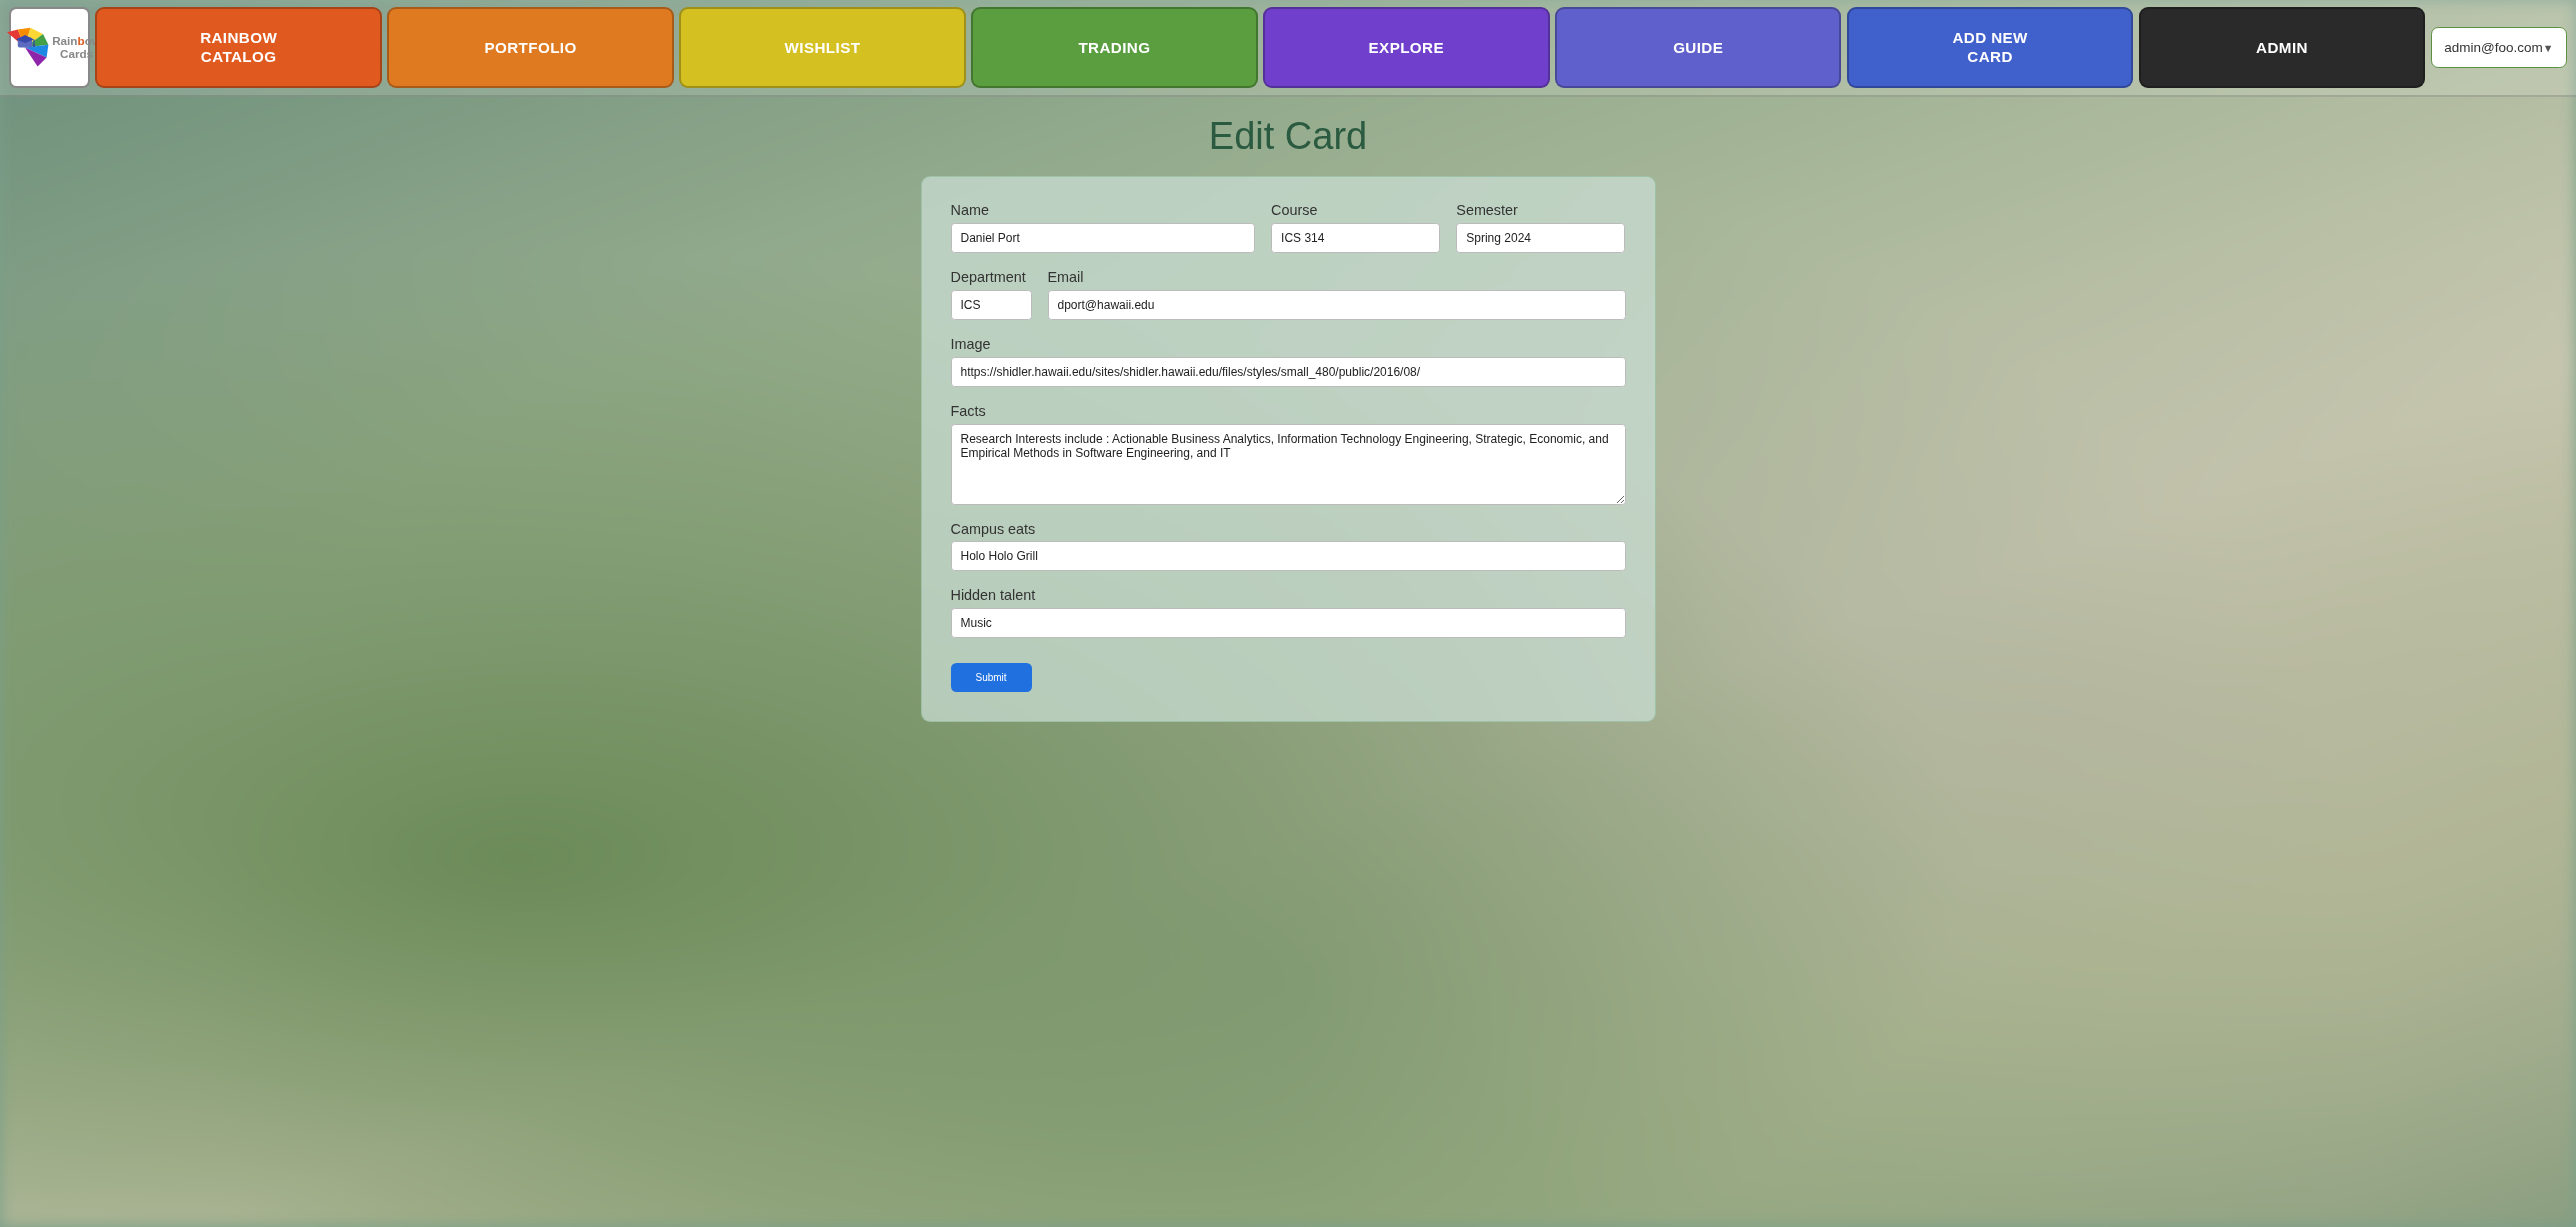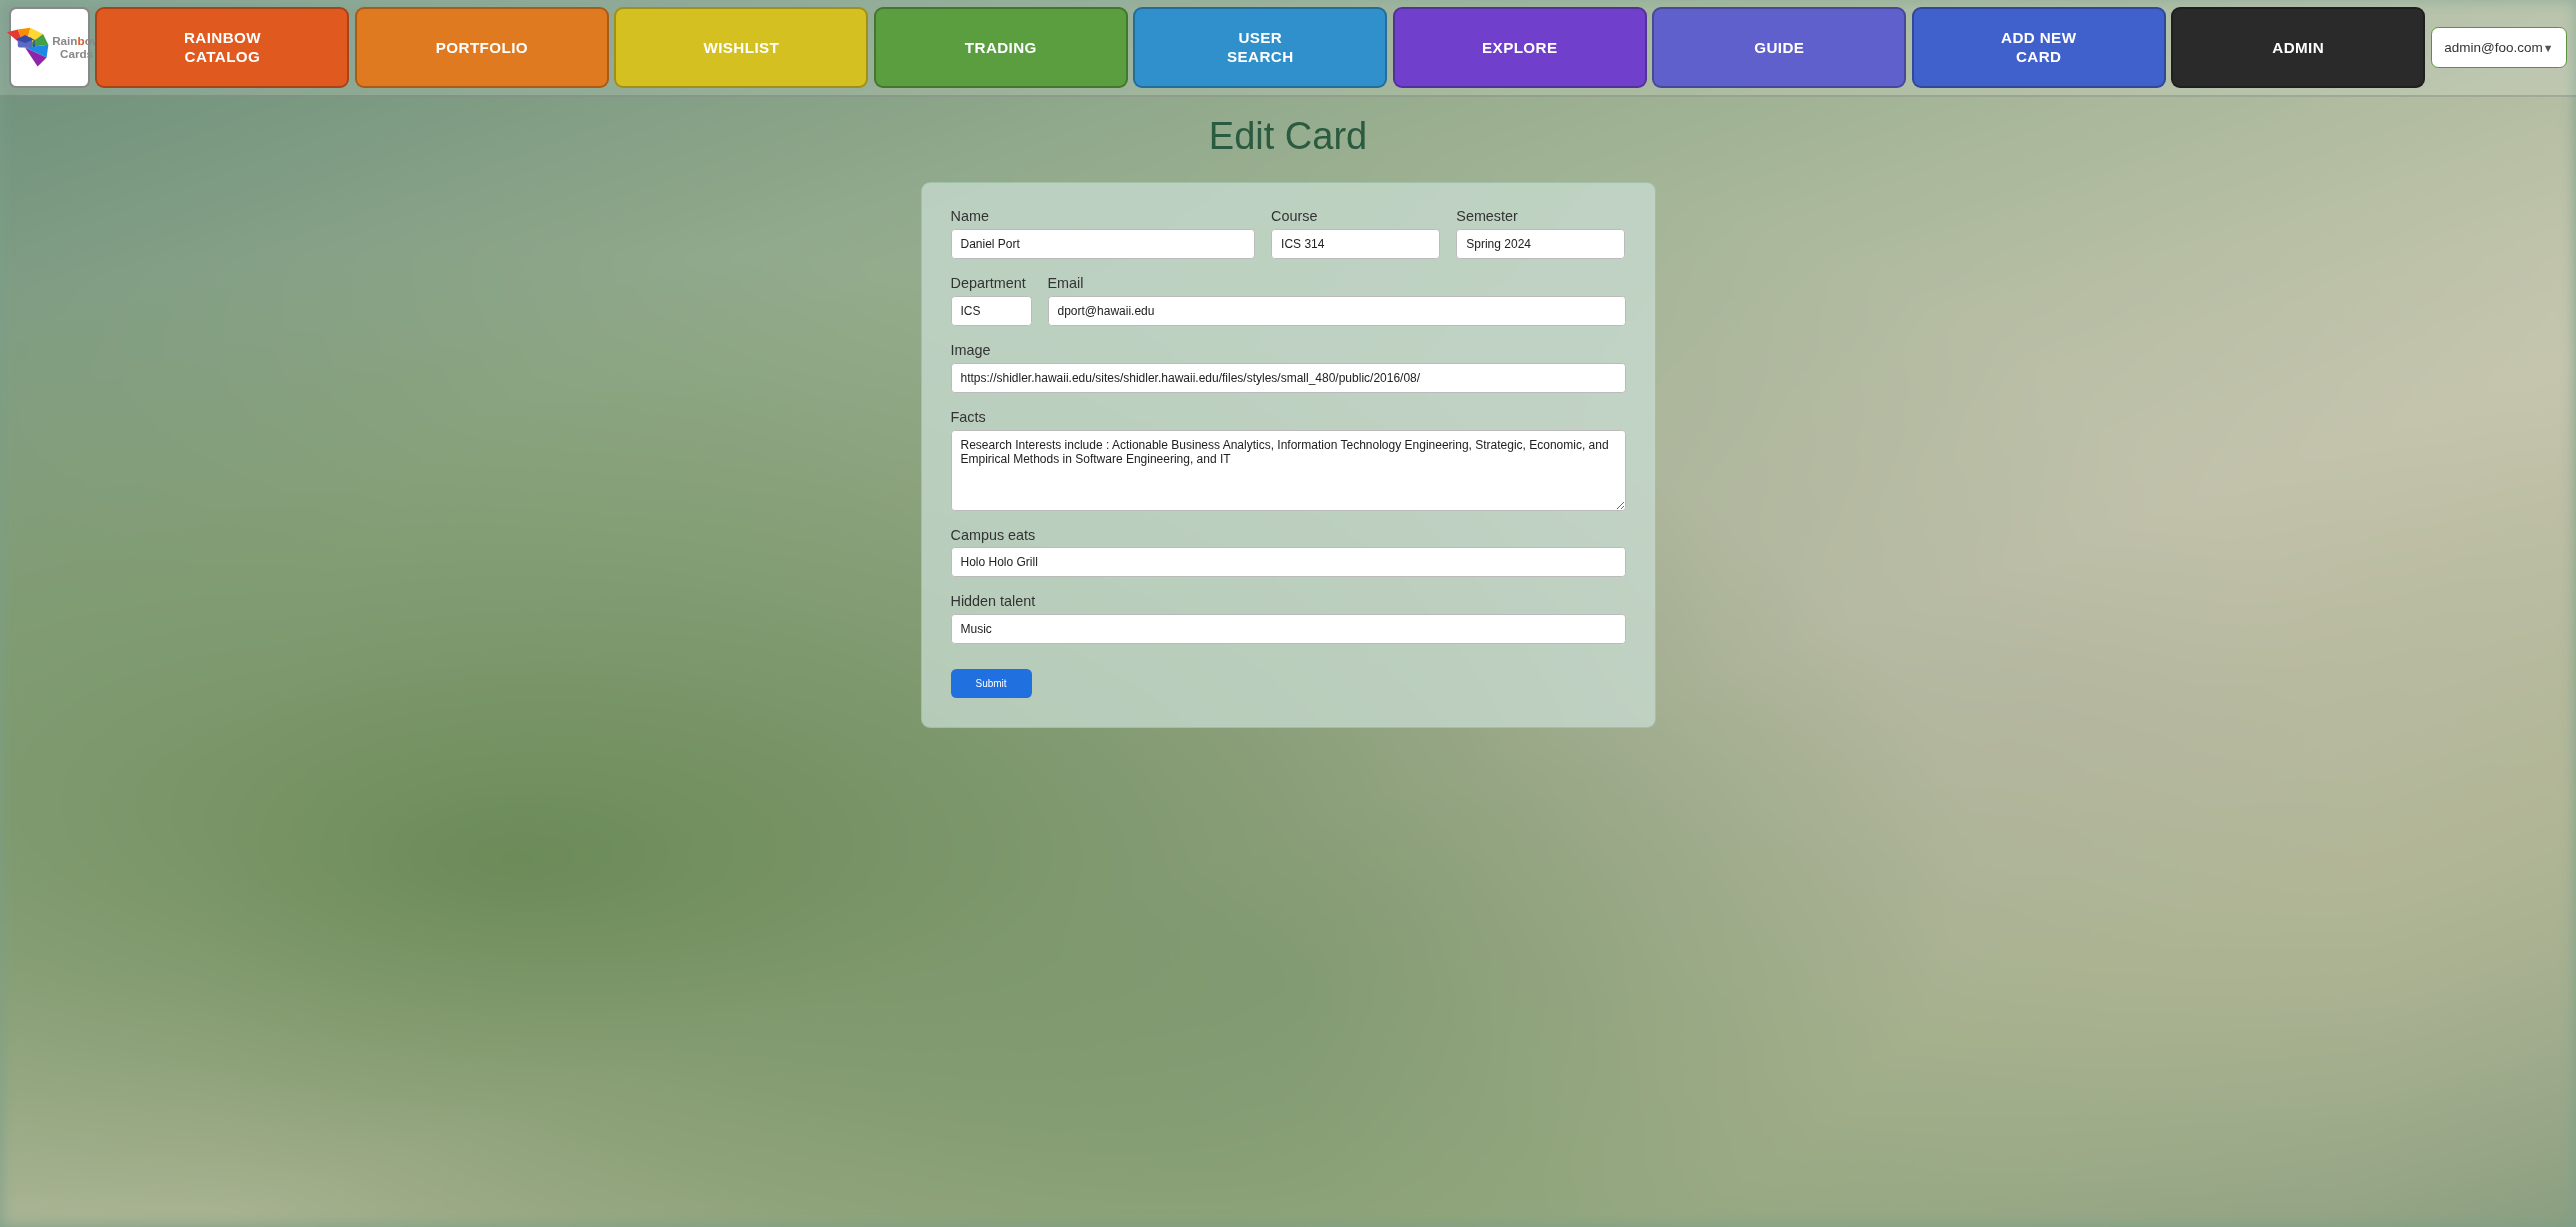--- a/index.html
+++ b/index.html
@@ -121,21 +121,21 @@
       position: relative;
       z-index: 1;
       padding: 18px 0 54px;
     }
 
     .page-title {
       text-align: center;
       font-size: 38px;
       color: #2a5a40;
       font-weight: normal;
-      margin-bottom: 24px;
+      margin-bottom: 18px;
       font-family: 'Comic Sans MS', cursive, sans-serif;
     }
 
     .edit-card-form {
       background: rgba(200,220,210,0.75);
       border-radius: 9px;
       border: 0.9px solid rgba(150,190,160,0.8);
       margin: 0 auto;
       max-width: 735px;
       padding: 25px 29px 29px;
@@ -233,22 +233,20 @@
       <span class="rain">Rain</span><span style="color:#e05a20">b</span><span class="rain">ow Cards</span>
     </div>
   </div>
 
   <div id="nav-buttons-container" style="display:flex;flex:1;gap:5.4px;">
       <div class="nav-btn rainbow-catalog">RAINBOW
 CATALOG</div>
       <div class="nav-btn portfolio">PORTFOLIO</div>
       <div class="nav-btn wishlist">WISHLIST</div>
       <div class="nav-btn trading">TRADING</div>
-      <div class="nav-btn user-search">USER
-SEARCH</div>
       <div class="nav-btn explore">EXPLORE</div>
       <div class="nav-btn guide">GUIDE</div>
       <div class="nav-btn add-new-card">ADD NEW
 CARD</div>
       <div class="nav-btn admin">ADMIN</div>
     </div>
 
   <div class="user-dropdown">
     <span>admin@foo.com</span>
     <span class="user-dropdown-arrow">▼</span>

